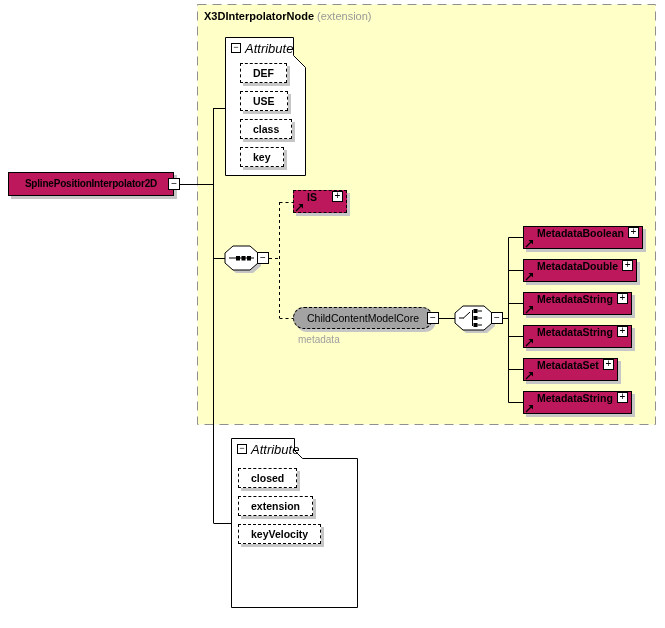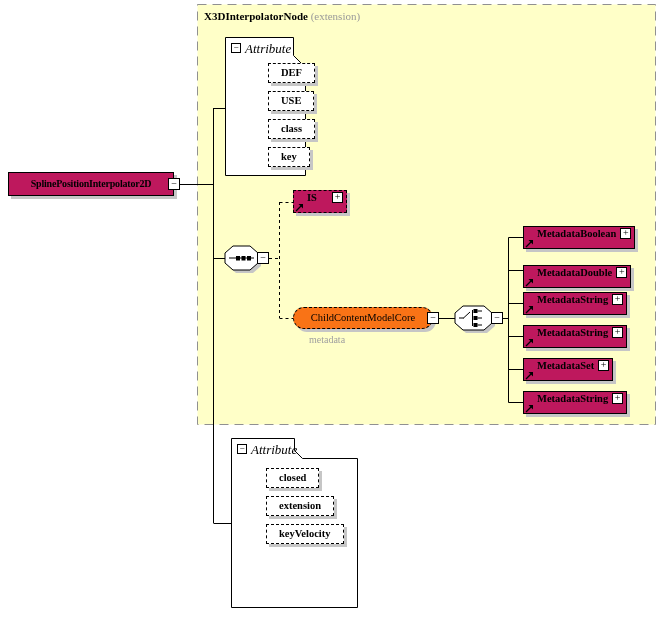--- a/index.html
+++ b/index.html
@@ -1,43 +1,43 @@
 <!DOCTYPE html>
 <html><head>
 <meta charset="utf-8">
 <style>
   html,body{margin:0;padding:0;background:#fff;}
   #canvas{
     position:relative;width:665px;height:628px;background:#fff;
-    font-family:Liberation Serif, serif;overflow:hidden;
+    font-family:Liberation Sans, sans-serif;overflow:hidden;
   }
   
   .abs{position:absolute;}
   .node{
     position:absolute;background:#be185d;border:1px solid #000;
     box-shadow:3px 3px 0 #c6c6c6;font-size:10px;font-weight:bold;color:#000;
     box-sizing:border-box;white-space:nowrap;
   }
   .root-node{
     width:166px;height:24px;line-height:22px;text-align:center;letter-spacing:-0.2px;
   }
   .ref-node{
-    display:flex;align-items:center;height:23px;
+    display:flex;align-items:flex-start;height:23px;
     padding:0 3px 8px 13px;gap:4px;font-size:10.5px;
   }
   .dashed{border-style:dashed;}
   .attr-item{
     position:absolute;display:inline-block;height:20px;line-height:18px;
     background:#fff;border:1px dashed #000;box-shadow:3px 3px 0 #c6c6c6;
     font-size:10.5px;font-weight:bold;color:#000;padding:0 12px;
-    box-sizing:border-box;white-space:nowrap;margin-left:28px;
+    box-sizing:border-box;white-space:nowrap;
   }
   .pill{
     position:absolute;width:140px;height:22px;line-height:20px;text-align:center;
-    background:#f97316;border:1px dashed #000;border-radius:11px;
+    background:#a3a3a3;border:1px dashed #000;border-radius:11px;
     box-shadow:3px 3px 0 #c6c6c6;font-size:10.5px;color:#000;box-sizing:border-box;
   }
   .pm{
     position:absolute;width:12px;height:12px;background:#fff;border:1px solid #000;
     box-sizing:border-box;font-size:10px;line-height:9px;text-align:center;
     font-weight:normal;z-index:5;
   }
   .pm-small{width:10px;height:10px;font-size:9px;line-height:7px;}
   .plusbox{
     width:11px;height:11px;background:#fff;border:1px solid #000;
@@ -149,33 +149,33 @@
       <line x1="1" y1="8" x2="6" y2="3" stroke="#000" stroke-width="1.2"></line>
     </svg>
     <span>IS</span>
     <div class="plusbox">+</div>
   </div>
 
   <div class="pill" style="left:293px;top:307px;z-index:3">
     <span>ChildContentModelCore</span>
     <div class="pm" style="right:-7px;top:4px">−</div>
   </div>
-  <div class="annotation" style="left:309px;top:334px;z-index:2">metadata</div>
+  <div class="annotation" style="left:298px;top:334px;z-index:2">metadata</div>
 
   <div class="pm" style="left:491px;top:312px;z-index:3">−</div>
 
   <div class="node ref-node" style="left:523px;top:226px;z-index:3">
     <svg class="arrow-ic" width="9" height="9">
         <polygon points="8,1 8,5.5 3.5,1" fill="#000"></polygon>
         <line x1="1" y1="8" x2="6" y2="3" stroke="#000" stroke-width="1.2"></line>
       </svg>
     <span>MetadataBoolean</span>
     <div class="plusbox">+</div>
   </div>
-  <div class="node ref-node" style="left:523px;top:265px;z-index:3">
+  <div class="node ref-node" style="left:523px;top:259px;z-index:3">
     <svg class="arrow-ic" width="9" height="9">
         <polygon points="8,1 8,5.5 3.5,1" fill="#000"></polygon>
         <line x1="1" y1="8" x2="6" y2="3" stroke="#000" stroke-width="1.2"></line>
       </svg>
     <span>MetadataDouble</span>
     <div class="plusbox">+</div>
   </div>
   <div class="node ref-node" style="left:523px;top:292px;z-index:3">
     <svg class="arrow-ic" width="9" height="9">
         <polygon points="8,1 8,5.5 3.5,1" fill="#000"></polygon>

